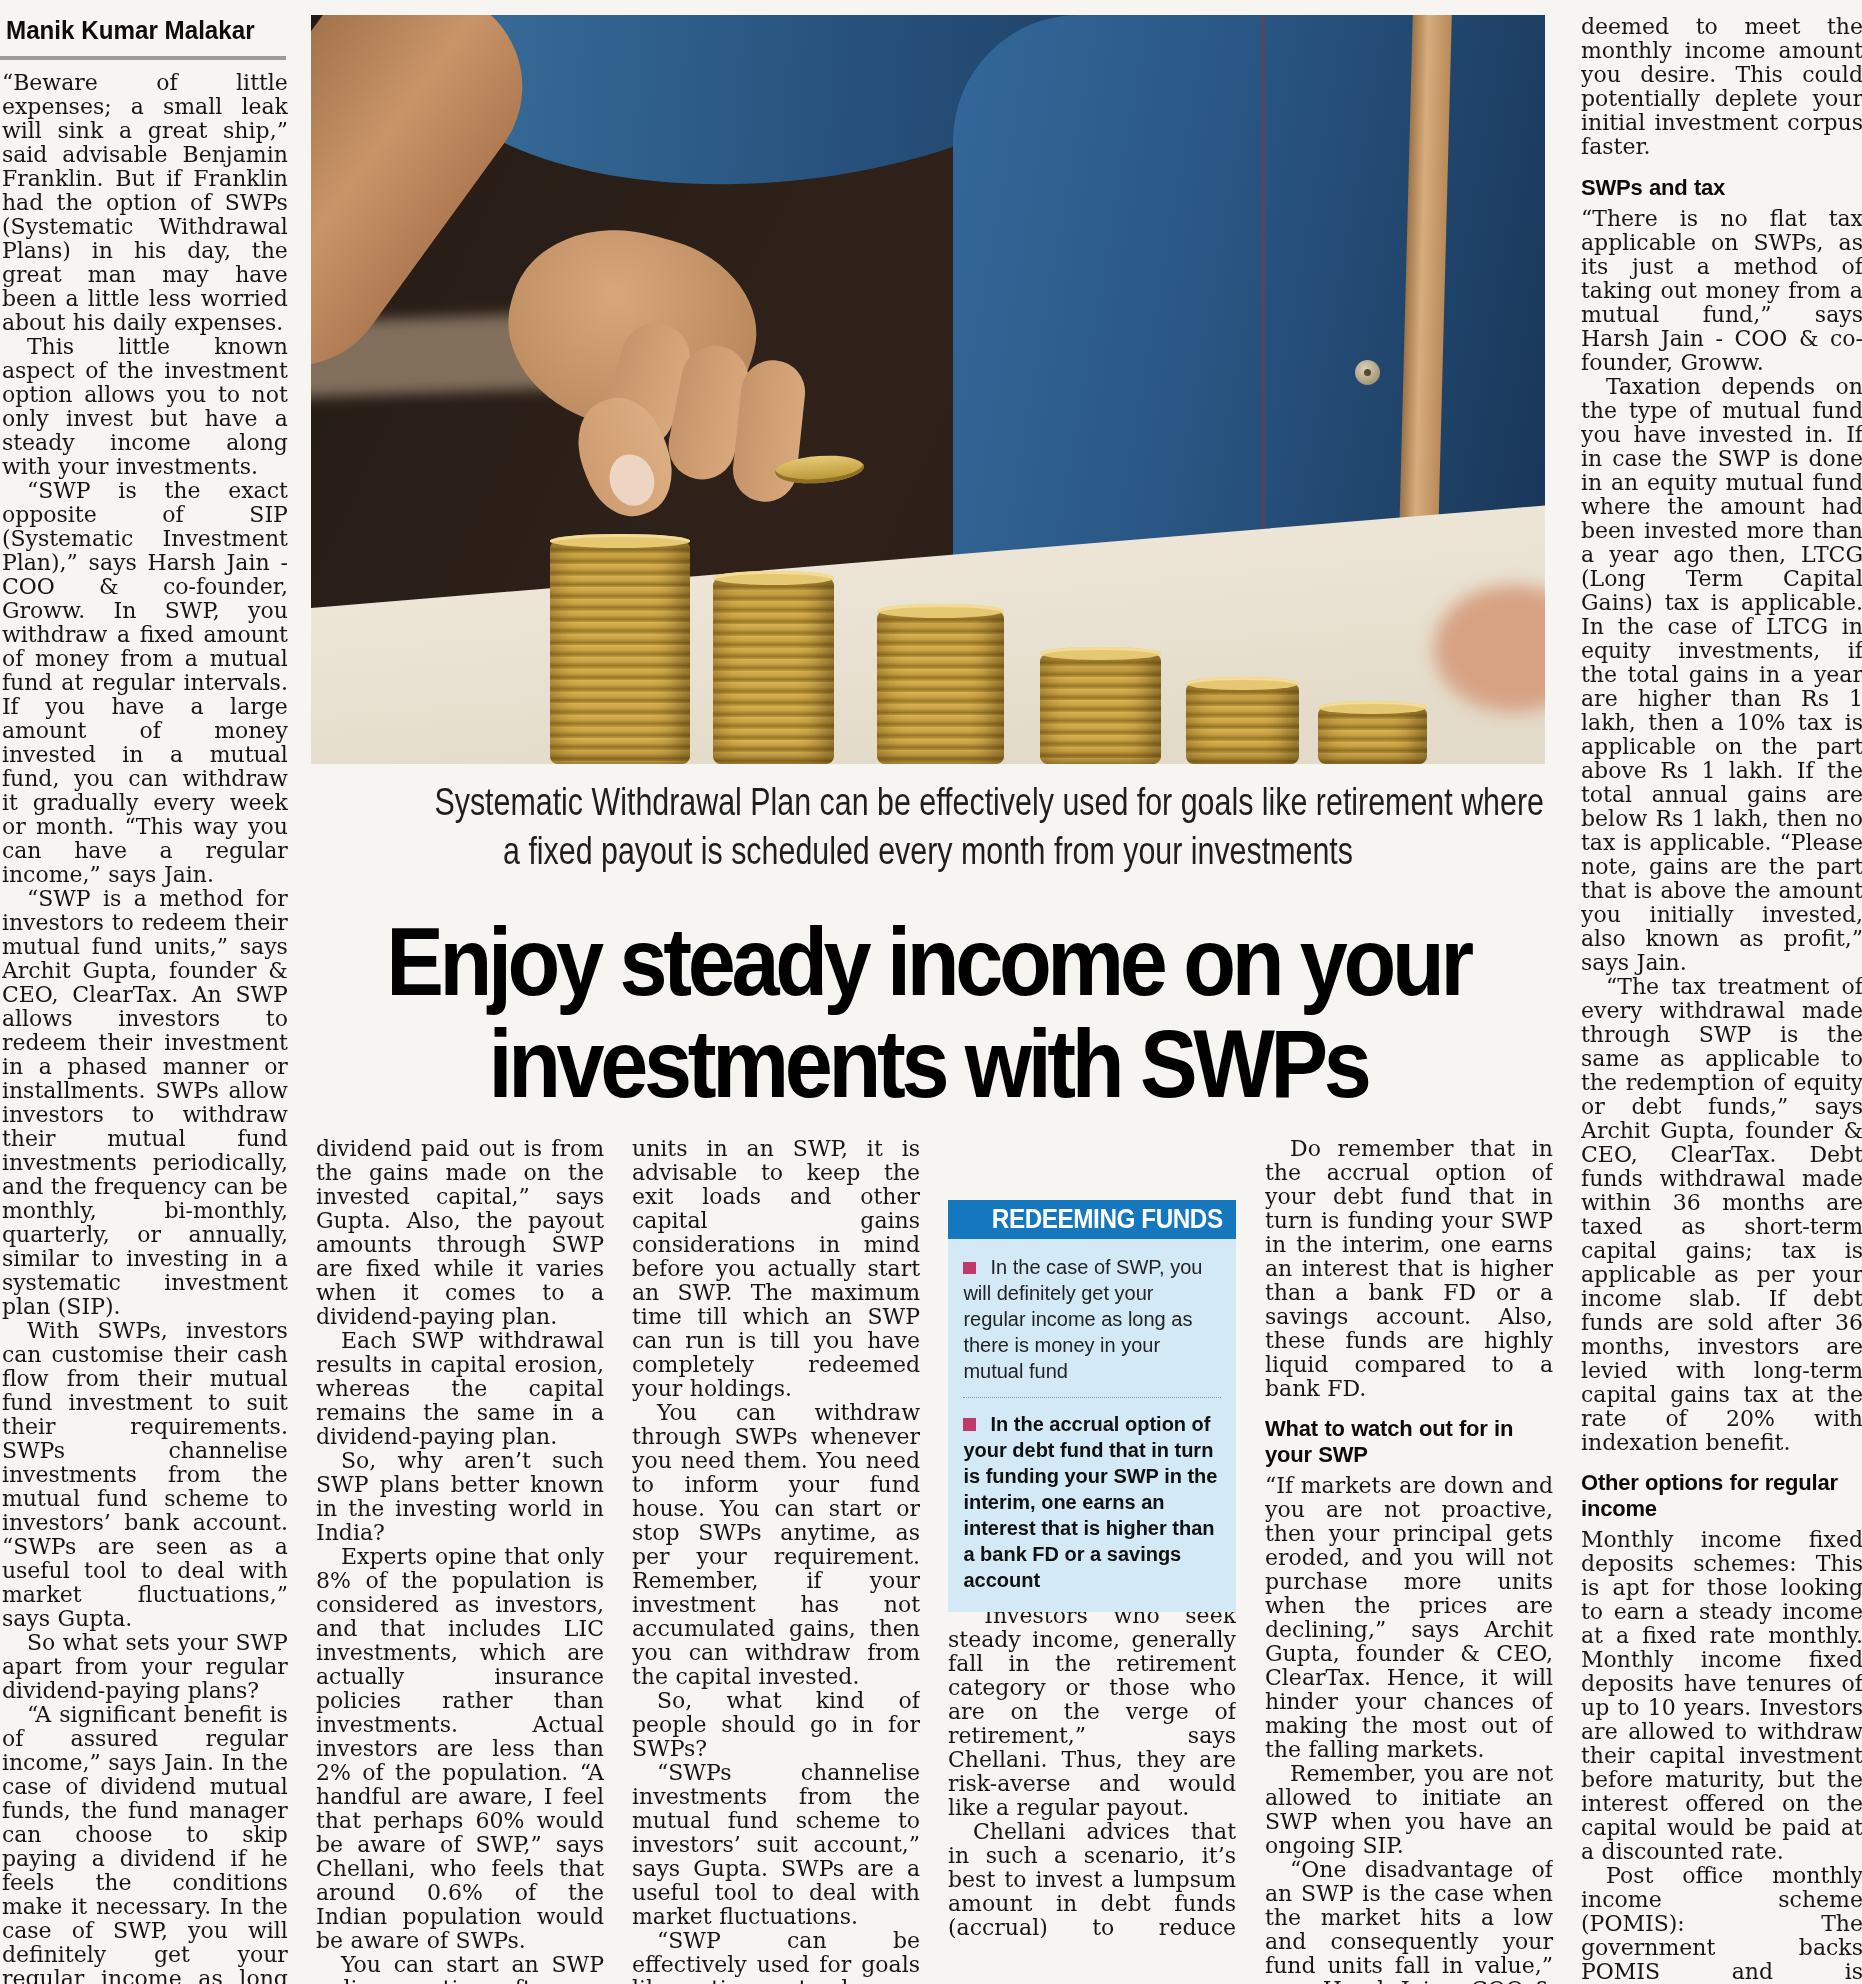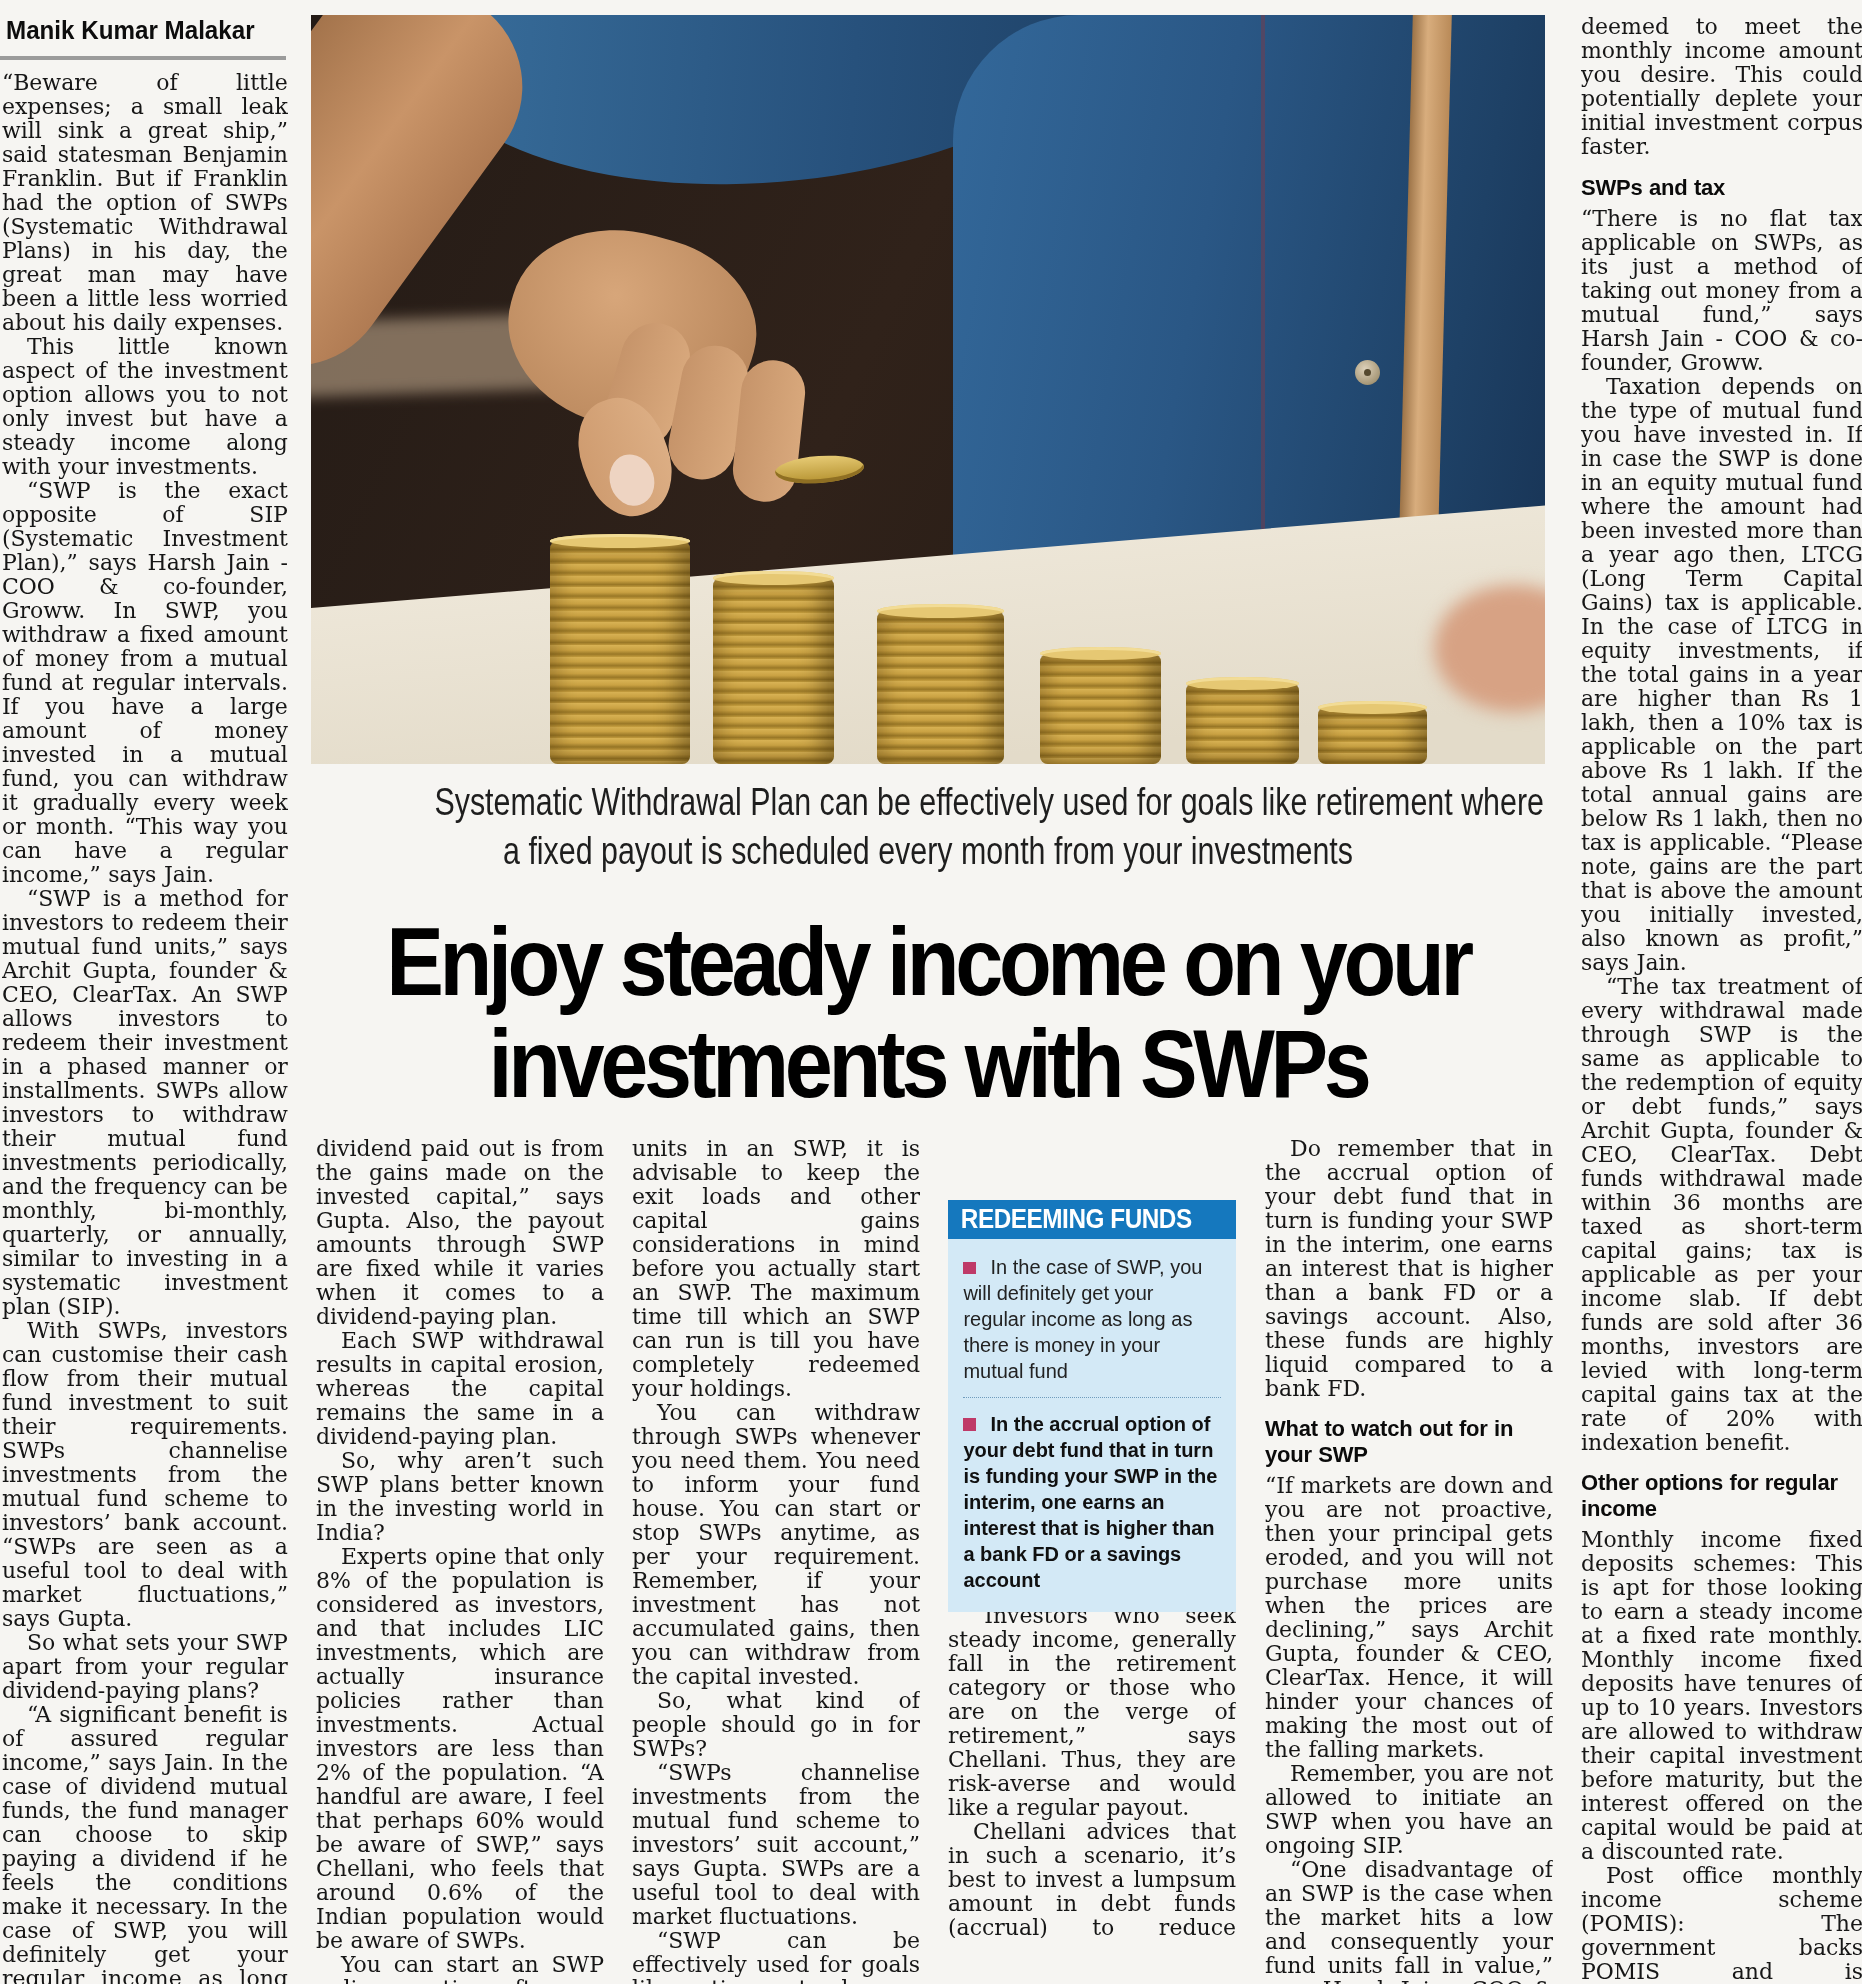--- a/index.html
+++ b/index.html
@@ -69,21 +69,21 @@
   .stack .coin-top{left:0;top:-6.8px;width:100%;height:13.5px;border-radius:50%;background:#e6c873;box-shadow:inset 0 2.9px 0 #f2dc96;}
   
   .caption{position:absolute;left:311px;top:778px;width:1234px;text-align:center;color:#1e1e1e;}
   .cap-line{font-family:"Liberation Sans",sans-serif;font-size:38px;line-height:49px;
     transform:scaleX(.8);transform-origin:center;white-space:nowrap;}
   .headline{position:absolute;left:311px;top:911px;width:1234px;text-align:center;color:#000000;}
   .hl-line{font-family:"Liberation Sans",sans-serif;font-weight:bold;font-size:96px;line-height:102px;
     letter-spacing:-4.8px;transform:scaleX(.9);transform-origin:center;white-space:nowrap;}
   
   .fund-box{position:absolute;left:948px;top:1200px;width:288px;}
-  .fund-box-header{height:39px;background:var(--box-header,#1578be);text-align:left;}
+  .fund-box-header{height:39px;background:var(--box-header,#1578be);text-align:right;}
   .fund-box-header span{display:inline-block;color:#fff;font-family:"Liberation Sans",sans-serif;
     font-weight:bold;font-size:27px;line-height:39px;transform:scaleX(.9);white-space:nowrap;letter-spacing:-0.5px;}
   .fund-box-body{background:var(--box-body,#d6eaf6);padding:15.4px 15.4px 19.3px;}
   .bullet{margin:0;font-family:"Liberation Sans",sans-serif;font-size:20px;line-height:26px;color:#222;text-align:left;}
   .bullet.b{font-weight:bold;color:#101010;}
   .bullet .sq{display:inline-block;width:12.6px;height:12.6px;background:var(--bullet,#bf3a68);margin-right:14.5px;}
   .dotted{border-top:1.9px dotted #6f9cbd;margin:12.6px 0;}
 </style>
 </head>
 <body>
@@ -132,21 +132,21 @@
   <div class="cap-line">Systematic Withdrawal Plan can be effectively used for goals like retirement where</div>
   <div class="cap-line">a fixed payout is scheduled every month from your investments</div>
 </div>
 
 <div class="headline">
   <div class="hl-line">Enjoy steady income on your</div>
   <div class="hl-line">investments with SWPs</div>
 </div>
 
 <div class="col" id="col1">
-    <p class="para first">“Beware of little expenses; a small leak will sink a great ship,” said statesman Benjamin Franklin. But if Franklin had the option of SWPs (Systematic Withdrawal Plans) in his day, the great man may have been a little less worried about his daily expenses.</p>
+    <p class="para first">“Beware of little expenses; a small leak will sink a great ship,” said advisable Benjamin Franklin. But if Franklin had the option of SWPs (Systematic Withdrawal Plans) in his day, the great man may have been a little less worried about his daily expenses.</p>
     <p class="para">This little known aspect of the investment option allows you to not only invest but have a steady income along with your investments.</p>
     <p class="para">“SWP is the exact opposite of SIP (Systematic Investment Plan),” says Harsh Jain - COO &amp; co-founder, Groww. In SWP, you withdraw a fixed amount of money from a mutual fund at regular intervals. If you have a large amount of money invested in a mutual fund, you can withdraw it gradually every week or month. “This way you can have a regular income,” says Jain.</p>
     <p class="para">“SWP is a method for investors to redeem their mutual fund units,” says Archit Gupta, founder &amp; CEO, ClearTax. An SWP allows investors to redeem their investment in a phased manner or installments. SWPs allow investors to withdraw their mutual fund investments periodically, and the frequency can be monthly, bi-monthly, quarterly, or annually, similar to investing in a systematic investment plan (SIP).</p>
     <p class="para">With SWPs, investors can customise their cash flow from their mutual fund investment to suit their requirements. SWPs channelise investments from the mutual fund scheme to investors’ bank account. “SWPs are seen as a useful tool to deal with market fluctuations,” says Gupta.</p>
     <p class="para">So what sets your SWP apart from your regular dividend-paying plans?</p>
     <p class="para">“A significant benefit is of assured regular income,” says Jain. In the case of dividend mutual funds, the fund manager can choose to skip paying a dividend if he feels the conditions make it necessary. In the case of SWP, you will definitely get your regular income as long as there is money in your mutual fund.</p>
     <p class="para">“SWP is generally done through debt funds, whereas dividend-paying plans can be either equity or debt,” says Deepak Chellani, head - third party products, Prabhudas Lilladher.</p>
   </div>
 <div class="col" id="col2">
     <p class="para first">dividend paid out is from the gains made on the invested capital,” says Gupta. Also, the payout amounts through SWP are fixed while it varies when it comes to a dividend-paying plan.</p>

